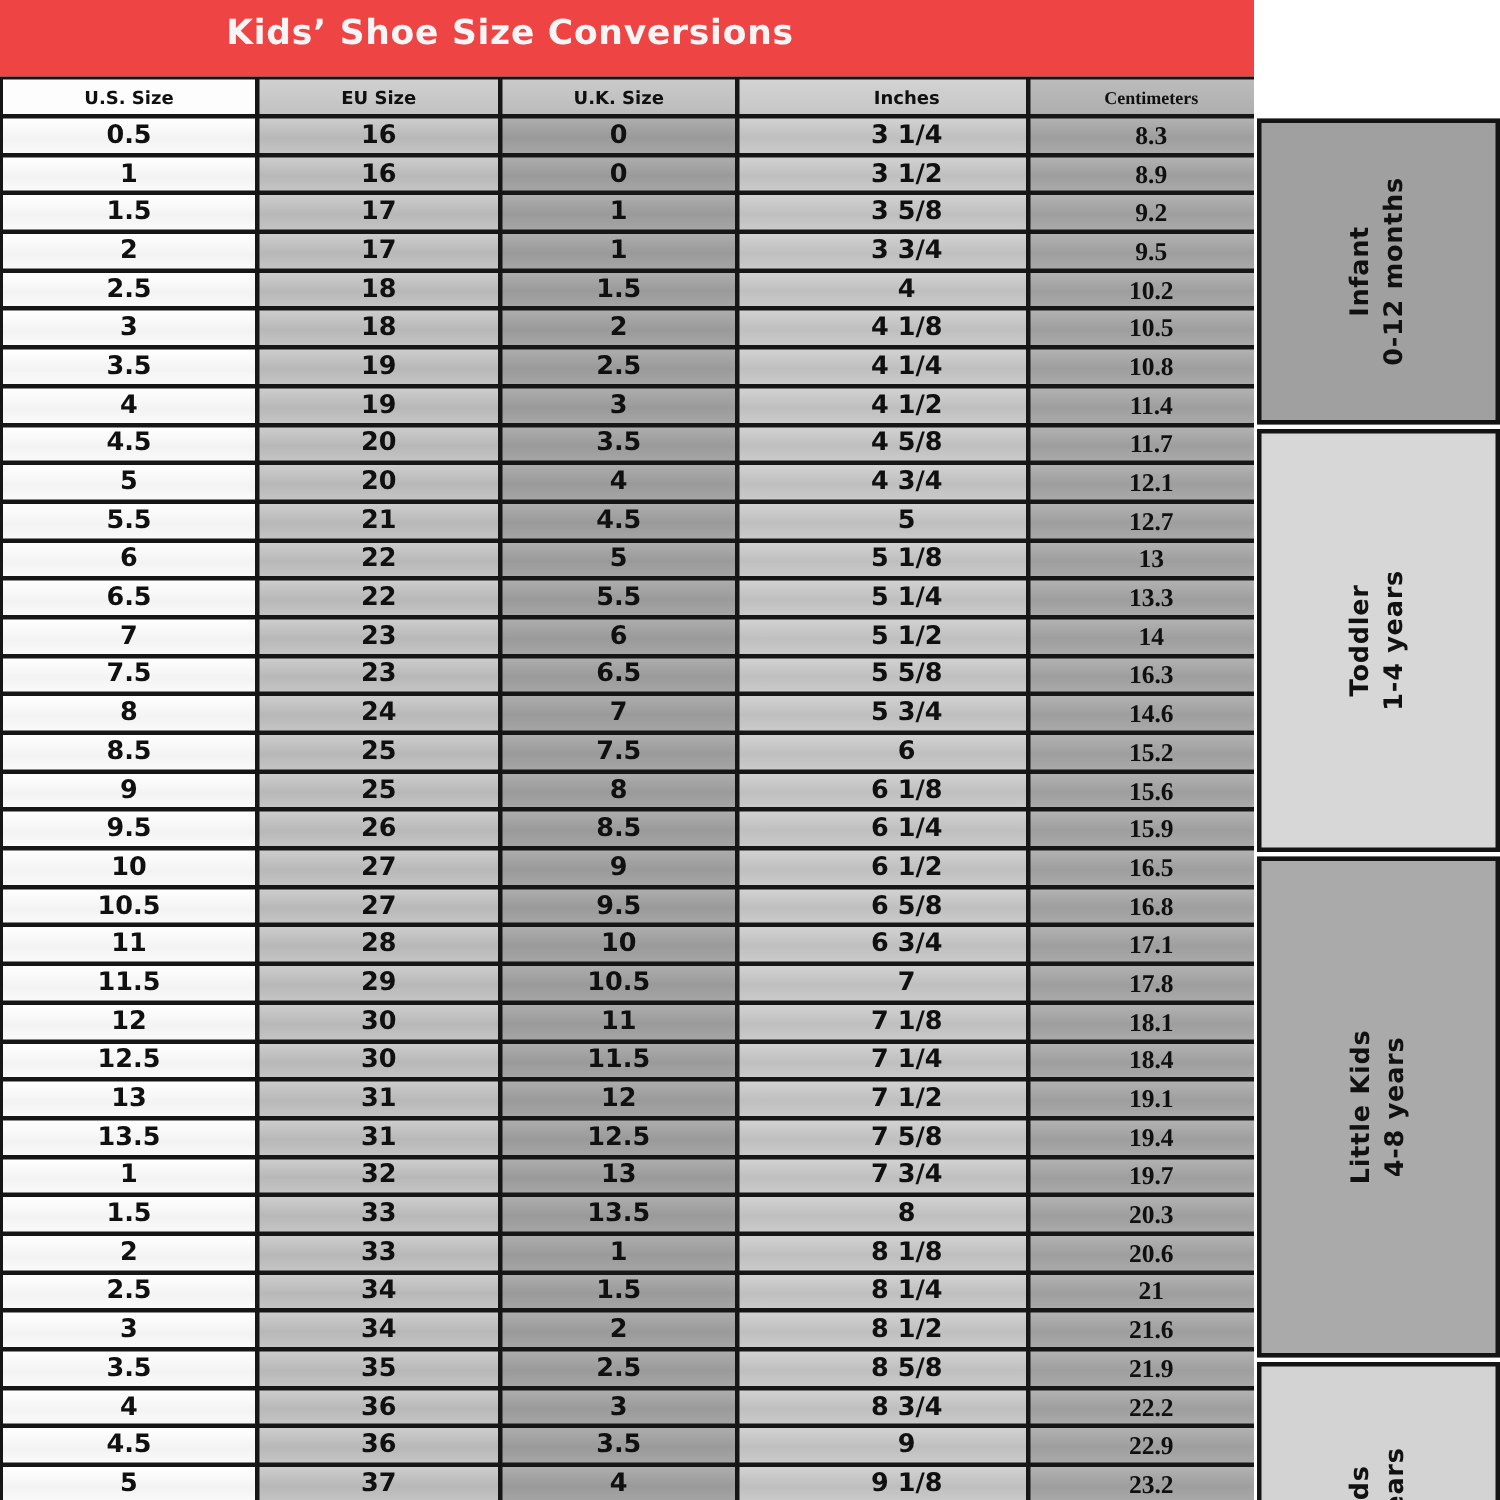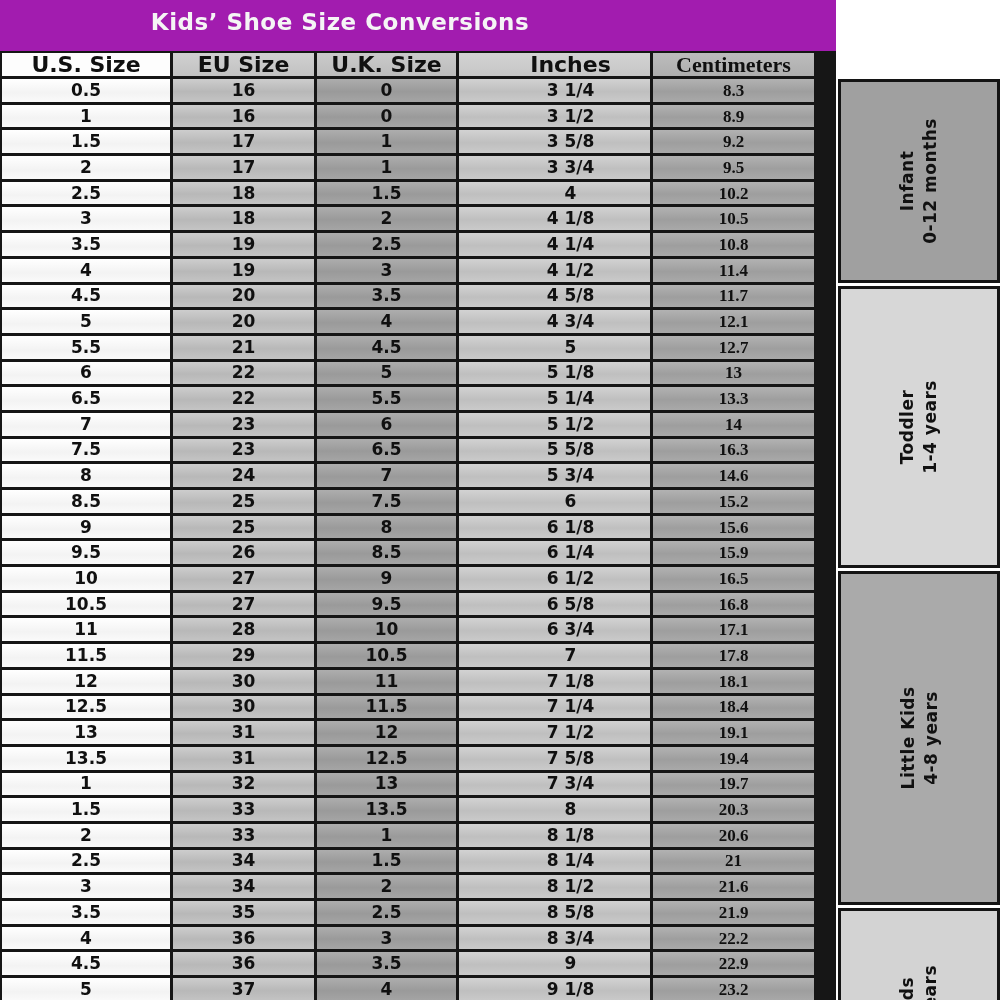--- a/index.html
+++ b/index.html
@@ -1,35 +1,35 @@
 <!DOCTYPE html>
 <html><head>
 <meta charset="utf-8">
 <style>
   html,body{margin:0;padding:0;}
   body{font-family:"DejaVu Sans","Liberation Sans",sans-serif;background:#fff;}
   .page{position:relative;width:1000px;height:1000px;background:#fff;overflow:hidden;}
 
   
-  .title-band{position:absolute;left:0;top:0;width:836px;height:51px;background:#a21caf;}
+  .title-band{position:absolute;left:0;top:0;width:836px;height:51px;background:#ef4444;}
   .title-text{position:absolute;left:0;top:9px;width:680px;text-align:center;
     color:#f5f5f5;font-size:23px;font-weight:bold;letter-spacing:.5px;}
 
   
   .table-wrap{position:absolute;left:0;top:51px;width:836px;height:949px;
     background:#161616;padding:2px;box-sizing:border-box;
     display:flex;flex-direction:column;gap:3px;overflow:hidden;}
   .t-row{display:flex;gap:3px;flex:none;height:22.7px;}
   .t-row.hdr{height:23px;}
   .cell{flex:none;display:flex;align-items:center;justify-content:center;
     font-weight:bold;color:#101010;font-size:17px;line-height:1;}
-  .hdr .cell{font-size:22px;}
+  .hdr .cell{font-size:12px;}
   .col-us{width:168px;}
-  .col-eu{width:141px;}
-  .col-uk{width:139px;}
+  .col-eu{width:159px;}
+  .col-uk{width:155px;}
   .col-in{width:159px;padding-left:32px;}
   .col-cm{width:161px;font-family:Liberation Serif, serif;}
   
   .col-us{background:linear-gradient(180deg,#ffffff,#f3f3f3 60%,#fafafa);}
   .col-eu{background:linear-gradient(180deg,#cdcdcd,#b8b8b8 55%,#c4c4c4);}
   .col-uk{background:linear-gradient(180deg,#adadad,#9a9a9a 55%,#a5a5a5);}
   .col-in{background:linear-gradient(180deg,#d2d2d2,#bfbfbf 55%,#cacaca);}
   .col-cm{background:linear-gradient(180deg,#b2b2b2,#9e9e9e 55%,#a9a9a9);}
   .hdr .col-us{background:#fdfdfd;}
   .hdr .col-eu{background:linear-gradient(180deg,#d0d0d0,#c2c2c2);}

